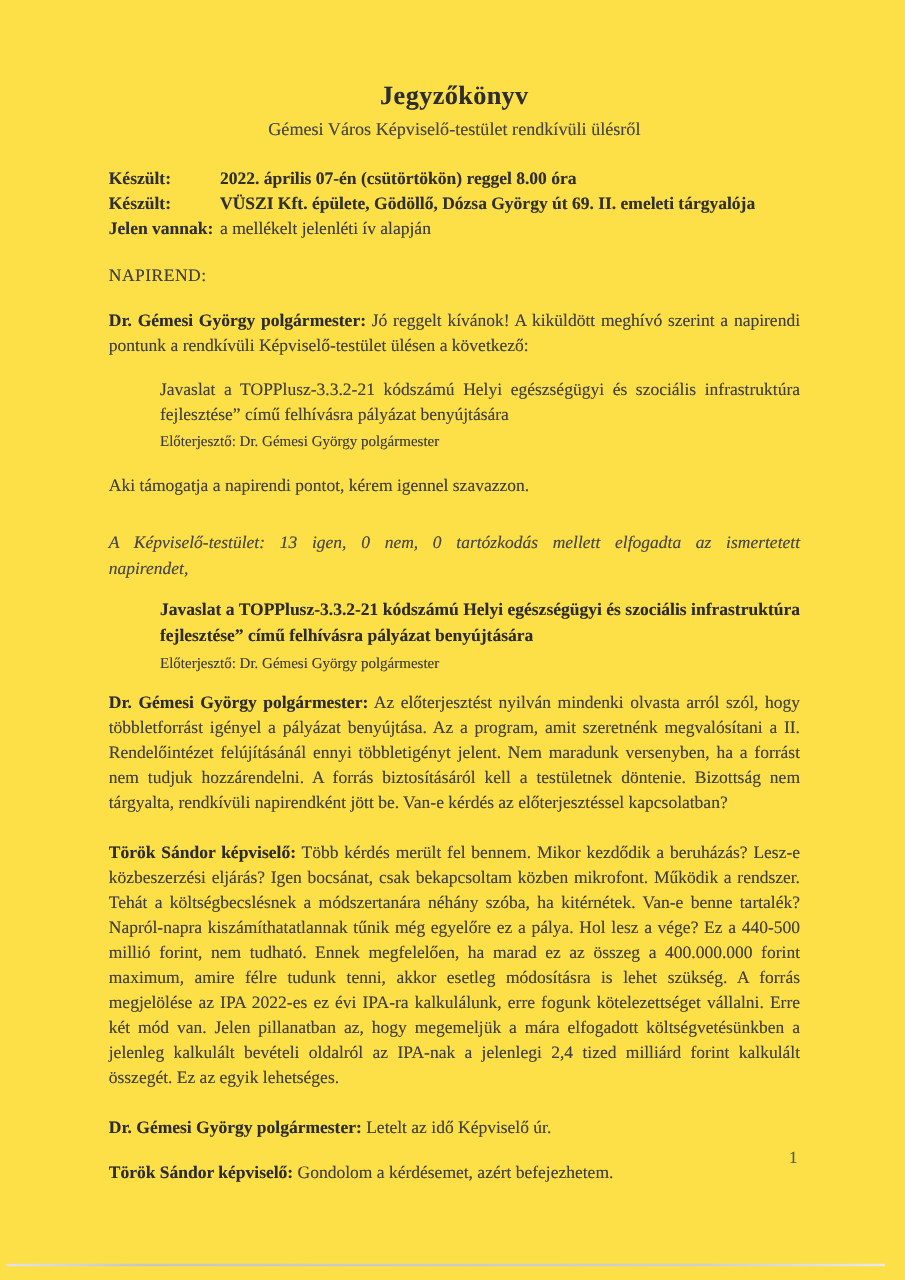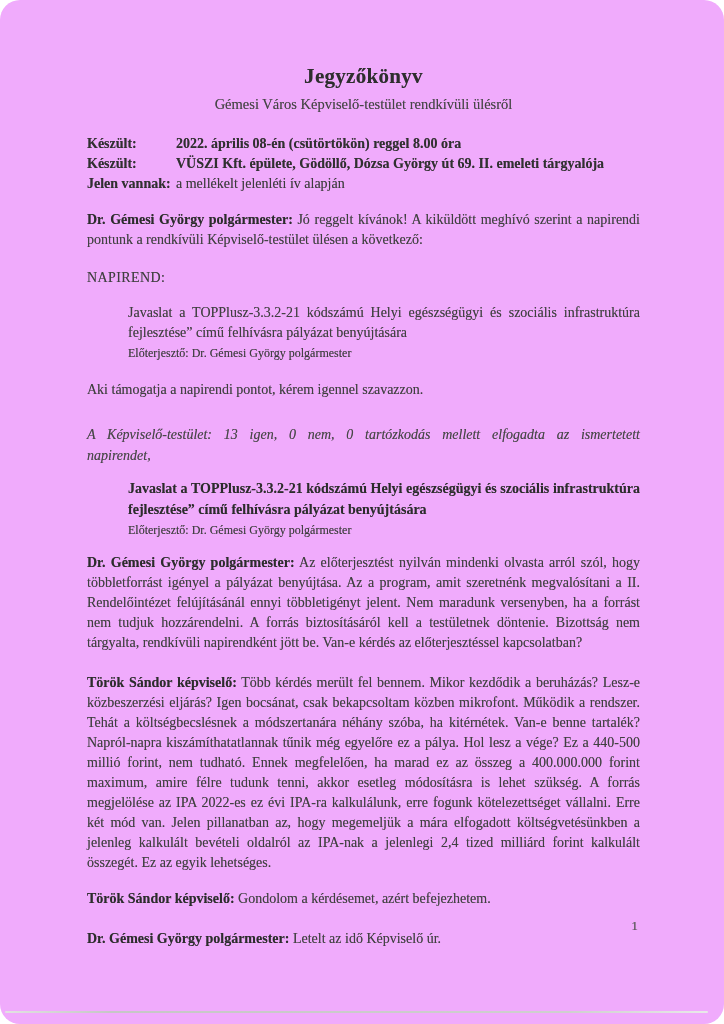--- a/index.html
+++ b/index.html
@@ -1,25 +1,24 @@
 <!DOCTYPE html>
 <html lang="hu"><head>
 <meta charset="utf-8">
 <style>
   html, body { margin: 0; padding: 0; background: #ffffff; }
   .page {
     position: relative;
     width: 724px;
     height: 1024px;
-    background: #f0abfc;
+    background: #fde047;
     overflow: hidden;
     font-family: "Liberation Serif", serif;
     color: #3d3d3d;
     text-shadow: 0 0 0.5px rgba(70,70,70,0.5);
-    border-radius: 20px;
   }
   .content {
     position: absolute;
     left: 87px;
     top: 64px;
     width: 553px;
   }
   .doc-title {
     margin: 0;
     font-size: 21px;
@@ -87,38 +86,38 @@
 <div class="page">
   <div class="content">
 
     <h1 class="doc-title">Jegyzőkönyv</h1>
 
     <div class="subtitle"><span>Gémesi Város Képviselő-testület </span><span class="u">rendkívüli</span><span> ülésről</span></div>
 
     <div class="meta">
       <div class="meta-row">
         <span class="meta-label">Készült:</span>
-        <span class="meta-value b">2022. április 08-én (csütörtökön) reggel 8.00 óra</span>
+        <span class="meta-value b">2022. április 07-én (csütörtökön) reggel 8.00 óra</span>
       </div>
       <div class="meta-row">
         <span class="meta-label">Készült:</span>
         <span class="meta-value b">VÜSZI Kft. épülete, Gödöllő, Dózsa György út 69. II. emeleti tárgyalója</span>
       </div>
       <div class="meta-row">
         <span class="meta-label">Jelen vannak:</span>
         <span class="meta-value">a mellékelt jelenléti ív alapján</span>
       </div>
     </div>
 
+    <p class="para napirend mt18">NAPIREND:</p>
+
     <p class="para mt16">
       <strong>Dr. Gémesi György polgármester:</strong>
       <span>Jó reggelt kívánok! A kiküldött meghívó szerint a napirendi pontunk a rendkívüli Képviselő-testület ülésen a következő:</span>
     </p>
-
-    <p class="para napirend mt18">NAPIREND:</p>
 
     <div class="indent mt15">
       <p class="para">Javaslat a TOPPlusz-3.3.2-21 kódszámú Helyi egészségügyi és szociális infrastruktúra fejlesztése” című felhívásra pályázat benyújtására</p>
       <p class="presenter"><span class="u">Előterjesztő</span><span>: Dr. Gémesi György polgármester</span></p>
     </div>
 
     <p class="para mt16">Aki támogatja a napirendi pontot, kérem igennel szavazzon.</p>
 
     <p class="para italicp mt13">A Képviselő-testület: 13 igen, 0 nem, 0 tartózkodás mellett elfogadta az ismertetett napirendet,</p>
 
@@ -130,27 +129,27 @@
     <p class="para mt12">
       <strong>Dr. Gémesi György polgármester:</strong>
       <span>Az előterjesztést nyilván mindenki olvasta arról szól, hogy többletforrást igényel a pályázat benyújtása. Az a program, amit szeretnénk megvalósítani a II. Rendelőintézet felújításánál ennyi többletigényt jelent. Nem maradunk versenyben, ha a forrást nem tudjuk hozzárendelni.  A forrás biztosításáról kell a testületnek döntenie. Bizottság nem tárgyalta, rendkívüli napirendként jött be. Van-e kérdés az előterjesztéssel kapcsolatban?</span>
     </p>
 
     <p class="para mt14">
       <strong>Török Sándor képviselő:</strong>
       <span>Több kérdés merült fel bennem. Mikor kezdődik a beruházás? Lesz-e közbeszerzési eljárás? Igen bocsánat, csak bekapcsoltam közben mikrofont. Működik a rendszer. Tehát a költségbecslésnek a módszertanára néhány szóba, ha kitérnétek. Van-e benne tartalék? Napról-napra kiszámíthatatlannak tűnik még egyelőre ez a pálya. Hol lesz a vége? Ez a 440-500 millió forint, nem tudható. Ennek megfelelően, ha marad ez az összeg a 400.000.000 forint maximum, amire félre tudunk tenni, akkor esetleg módosításra is lehet szükség. A forrás megjelölése az IPA 2022-es ez évi IPA-ra kalkulálunk, erre fogunk kötelezettséget vállalni. Erre két mód van. Jelen pillanatban az, hogy megemeljük a mára elfogadott költségvetésünkben a jelenleg kalkulált bevételi oldalról az IPA-nak a jelenlegi 2,4 tized milliárd forint kalkulált összegét. Ez az egyik lehetséges.</span>
     </p>
 
+    <p class="para mt14">
+      <strong>Dr. Gémesi György polgármester:</strong>
+      <span>Letelt az idő Képviselő úr.</span>
+    </p>
+
     <p class="para mt16">
       <strong>Török Sándor képviselő:</strong>
       <span>Gondolom a kérdésemet, azért befejezhetem.</span>
-    </p>
-
-    <p class="para mt14">
-      <strong>Dr. Gémesi György polgármester:</strong>
-      <span>Letelt az idő Képviselő úr.</span>
     </p>
 
   </div>
 
   <div class="page-number">1</div>
   <div class="scan-edge-line"></div>
 </div>
 
 </body></html>

